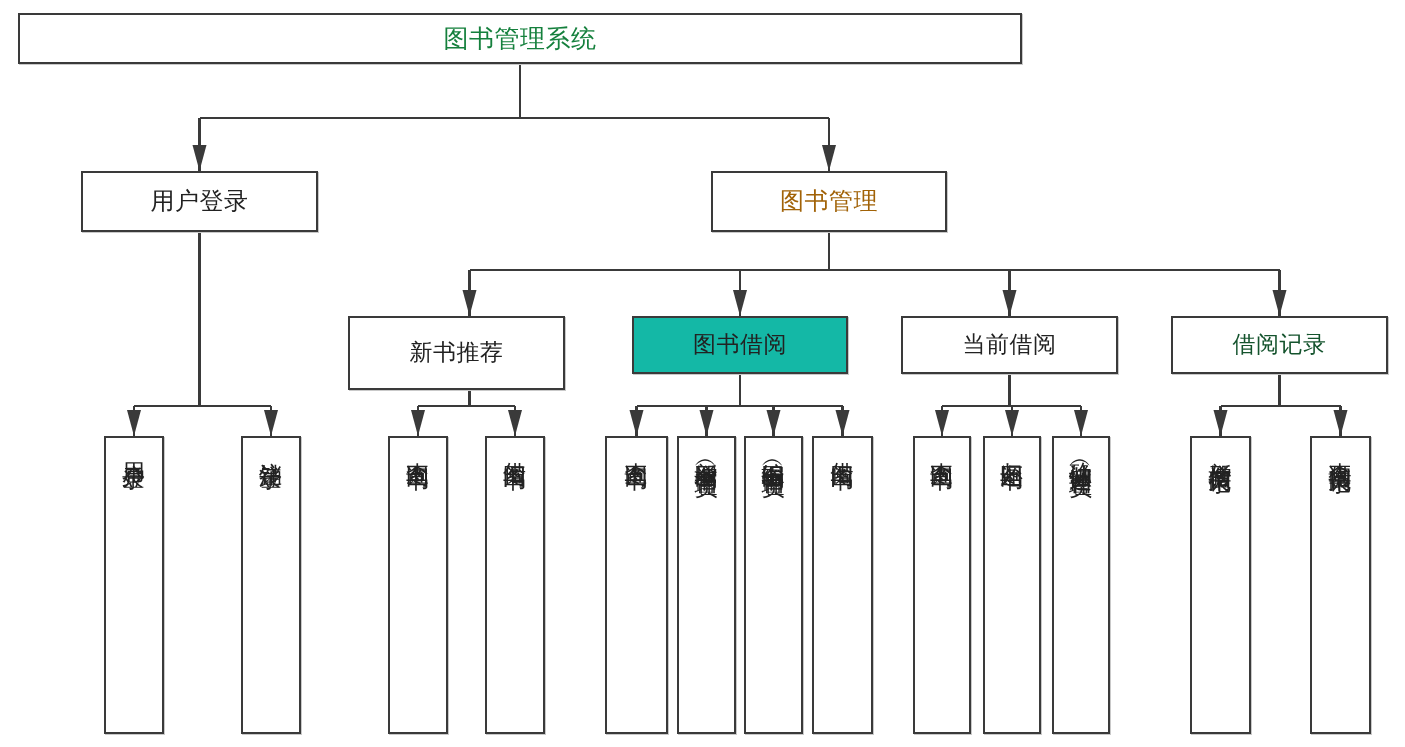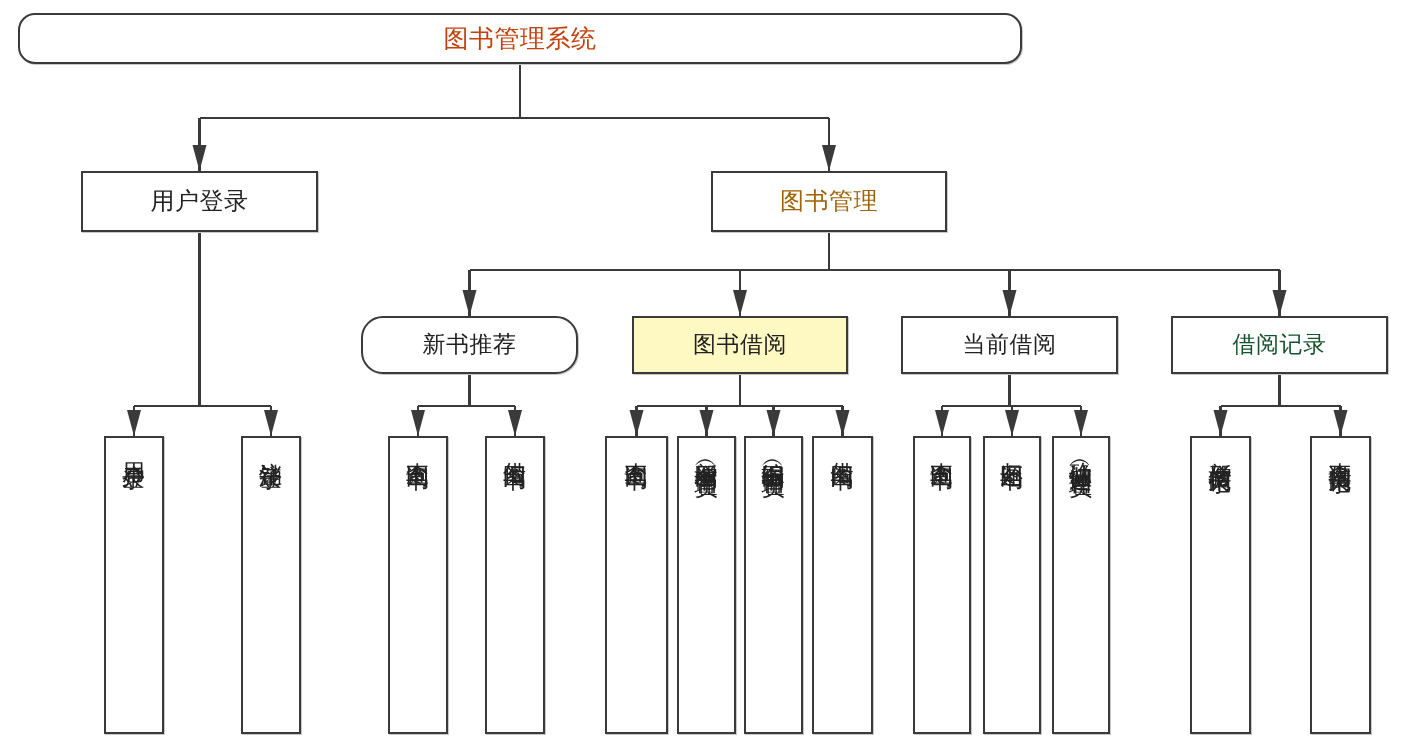--- a/index.html
+++ b/index.html
@@ -125,33 +125,33 @@
       <polygon points="1074,410 1088,410 1081,436" fill="#3a3a3a"></polygon>
       <line x1="1279.5" y1="374" x2="1279.5" y2="406" stroke="#3a3a3a" stroke-width="2.4" shape-rendering="crispEdges"></line>
       <line x1="1220.5" y1="406" x2="1340.5" y2="406" stroke="#3a3a3a" stroke-width="2.4" shape-rendering="crispEdges"></line>
       <line x1="1220.5" y1="406" x2="1220.5" y2="436" stroke="#3a3a3a" stroke-width="2.4" shape-rendering="crispEdges"></line>
       <polygon points="1213.5,410 1227.5,410 1220.5,436" fill="#3a3a3a"></polygon>
       <line x1="1340.5" y1="406" x2="1340.5" y2="436" stroke="#3a3a3a" stroke-width="2.4" shape-rendering="crispEdges"></line>
       <polygon points="1333.5,410 1347.5,410 1340.5,436" fill="#3a3a3a"></polygon>
     </svg>
 
   <div id="nodes-layer">
-      <div class="node level-0 horizontal" style="left: 18px; top: 13px; width: 1004px; height: 51px; border-color: rgb(58, 58, 58); background: rgb(255, 255, 255); color: #c2410c; border-radius: 17px;">
+      <div class="node level-0 horizontal" style="left: 18px; top: 13px; width: 1004px; height: 51px; border-color: rgb(58, 58, 58); background: rgb(255, 255, 255); color: #15803d;">
         <span class="node-label">图书管理系统</span>
       </div>
       <div class="node level-1 horizontal" style="left: 81px; top: 171px; width: 237px; height: 61px; border-color: rgb(58, 58, 58); background: rgb(255, 255, 255); color: rgb(34, 34, 34);">
         <span class="node-label">用户登录</span>
       </div>
       <div class="node level-1 horizontal" style="left: 711px; top: 171px; width: 236px; height: 61px; border-color: rgb(58, 58, 58); background: rgb(255, 255, 255); color: #a16207;">
         <span class="node-label">图书管理</span>
       </div>
-      <div class="node level-2 horizontal" style="left: 361px; top: 316px; width: 217px; height: 58px; border-color: rgb(58, 58, 58); background: rgb(255, 255, 255); color: rgb(34, 34, 34); border-radius: 22px;">
+      <div class="node level-2 horizontal" style="left: 348px; top: 316px; width: 217px; height: 74px; border-color: rgb(58, 58, 58); background: rgb(255, 255, 255); color: rgb(34, 34, 34);">
         <span class="node-label">新书推荐</span>
       </div>
-      <div class="node level-2 horizontal" style="left: 632px; top: 316px; width: 216px; height: 58px; border-color: rgb(58, 58, 58); background: #fef9c3; color: rgb(34, 34, 34);">
+      <div class="node level-2 horizontal" style="left: 632px; top: 316px; width: 216px; height: 58px; border-color: rgb(58, 58, 58); background: #14b8a6; color: rgb(34, 34, 34);">
         <span class="node-label">图书借阅</span>
       </div>
       <div class="node level-2 horizontal" style="left: 901px; top: 316px; width: 217px; height: 58px; border-color: rgb(58, 58, 58); background: rgb(255, 255, 255); color: rgb(34, 34, 34);">
         <span class="node-label">当前借阅</span>
       </div>
       <div class="node level-2 horizontal" style="left: 1171px; top: 316px; width: 217px; height: 58px; border-color: rgb(58, 58, 58); background: rgb(255, 255, 255); color: #14532d;">
         <span class="node-label">借阅记录</span>
       </div>
       <div class="node level-3 vertical" style="left: 104px; top: 436px; width: 60px; height: 298px; border-color: rgb(58, 58, 58); background: rgb(255, 255, 255); color: rgb(34, 34, 34);">
         <span class="node-label">用户登录</span>

